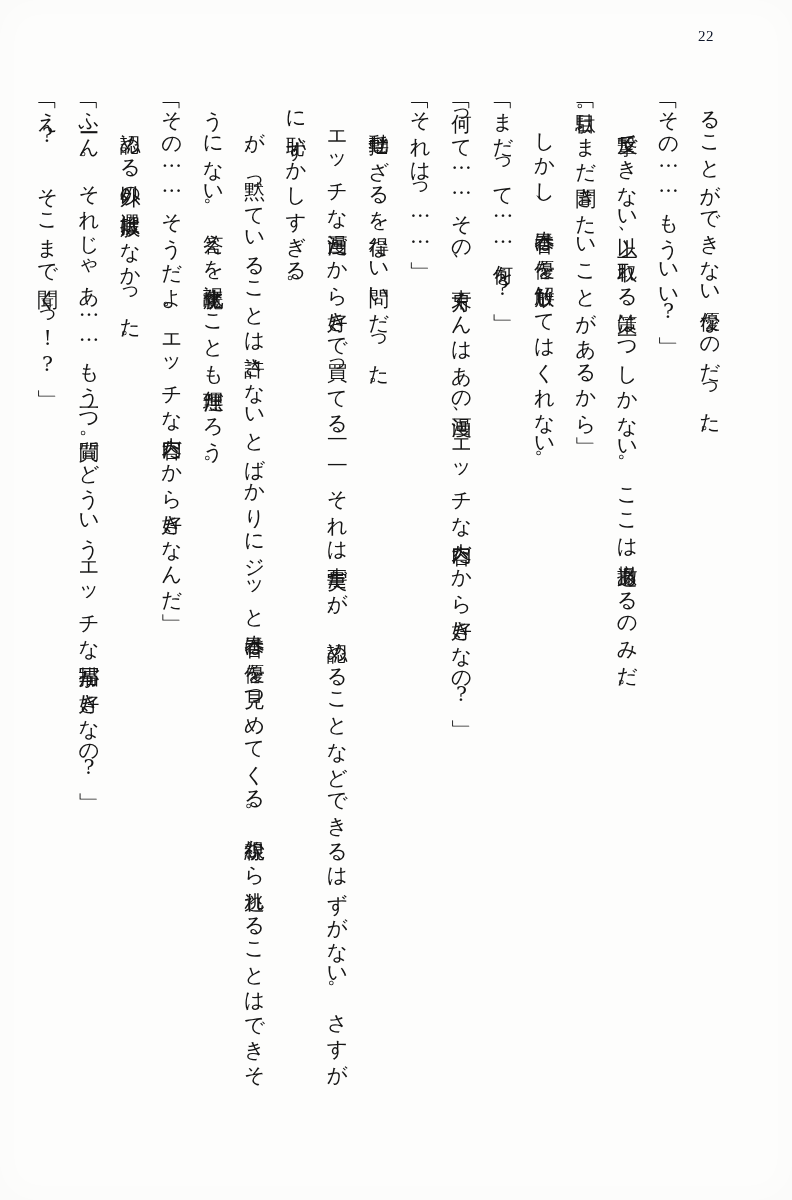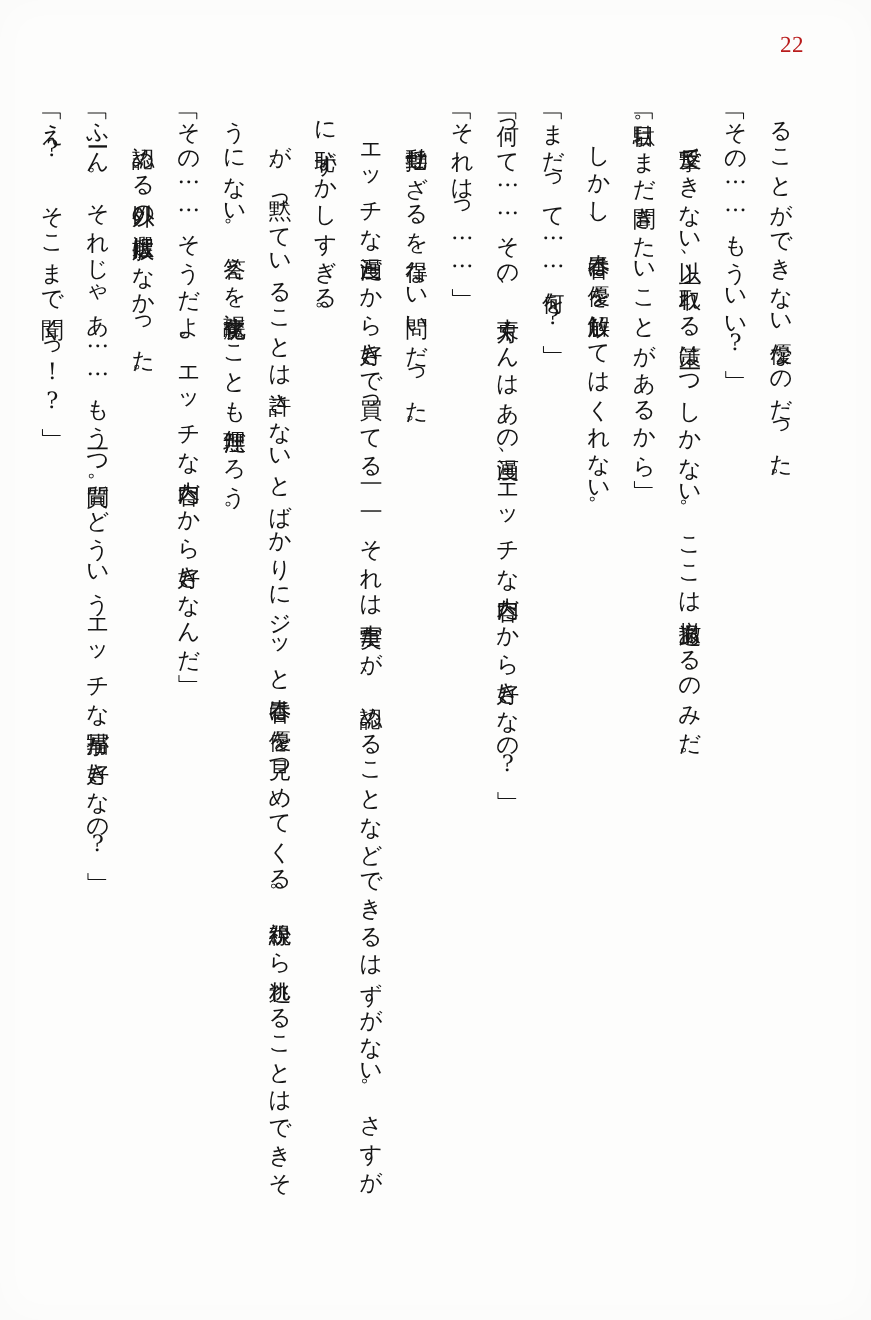--- a/index.html
+++ b/index.html
@@ -14,24 +14,24 @@
   #page {
     position: relative;
     width: 792px;
     height: 1200px;
     background: #fdfdfc;
     overflow: hidden;
   }
   #page-number {
     position: absolute;
     top: 28px;
-    right: 61px;
-    font-size: 21px;
+    right: 78px;
+    font-size: 15px;
     letter-spacing: 0.5px;
-    color: #b91c1c;
+    color: #0f172a;
     font-family: "Liberation Serif", "DejaVu Serif", serif;
   }
   
   #body-text {
     position: absolute;
     top: 96px;
     right: 62px;
     height: 1000px;
     width: 660px;
     writing-mode: vertical-rl;

